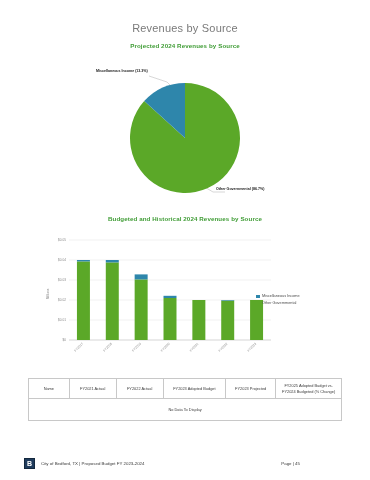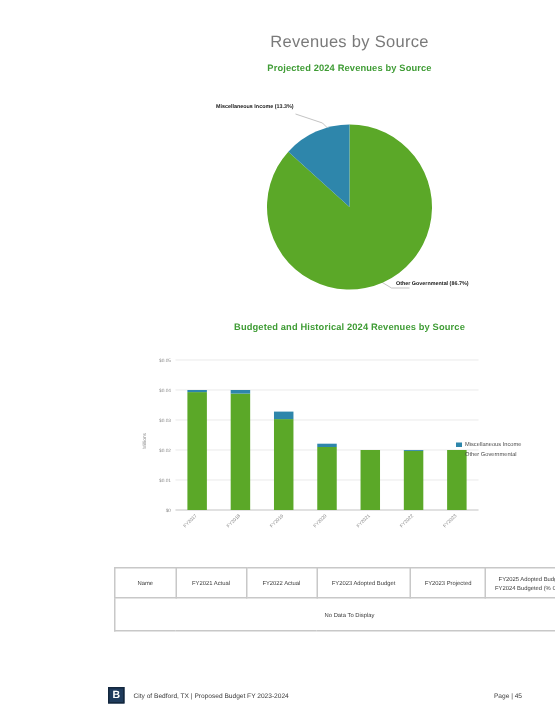--- a/index.html
+++ b/index.html
@@ -7,21 +7,20 @@
     margin: 0; padding: 0;
     width: 370px; height: 480px;
     background: #ffffff;
     font-family: "Liberation Sans", sans-serif;
     overflow: hidden;
   }
   .page {
     position: relative;
     width: 322px; height: 480px;
     background: #ffffff;
-    margin-left: 48px;
   }
 
   
   .page-title {
     position: absolute;
     top: 22px; left: 0; width: 370px;
     text-align: center;
     font-size: 11px;
     color: #7a7a7a;
     letter-spacing: 0.2px;

